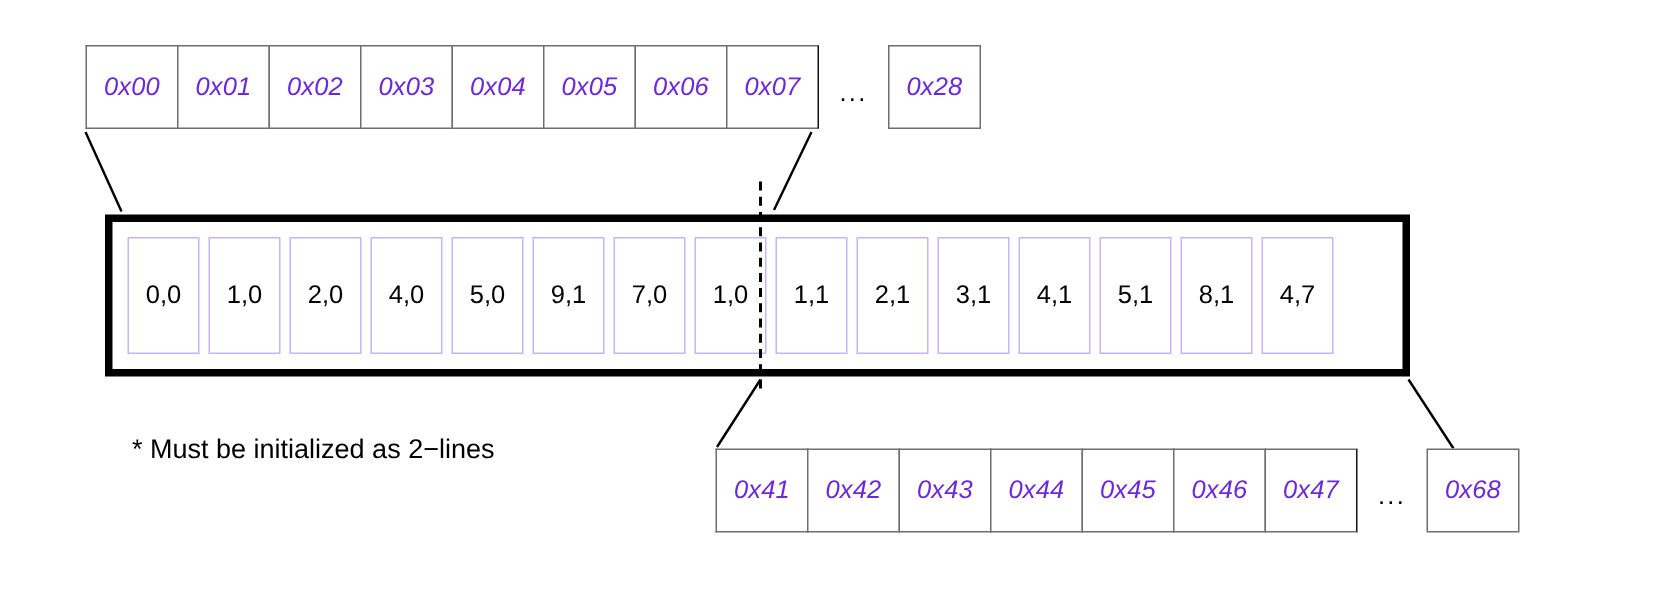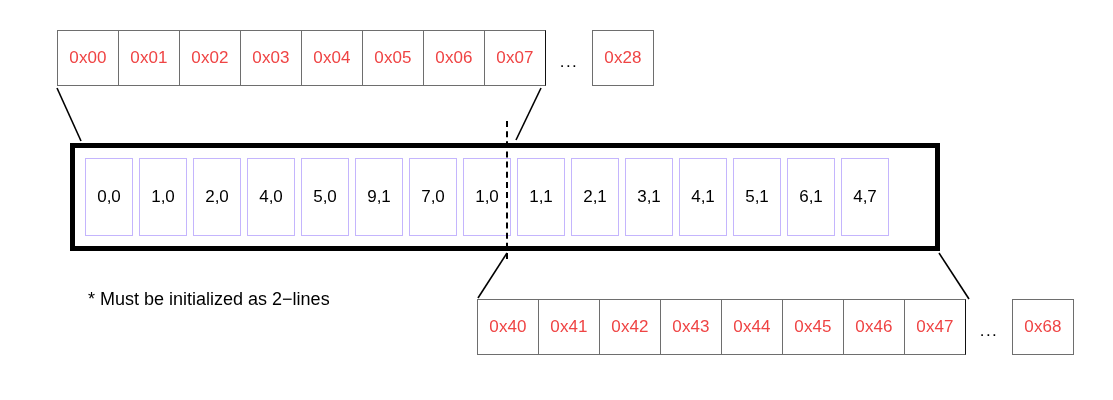--- a/index.html
+++ b/index.html
@@ -26,23 +26,24 @@
     width: 62px;
     height: 56px;
     box-sizing: border-box;
     border: 1px solid #6e6e6e;
     border-right-color: #111111;
     background: #ffffff;
     display: flex;
     align-items: center;
     justify-content: center;
     font-size: 17px;
-    color: #ef4444;
+    color: #6d28d9;
     margin-left: -1px;
     letter-spacing: 0.1px;
+    font-style: italic;
   }
   .addr-cell:first-child {
     margin-left: 0;
   }
   .addr-cell.standalone {
     margin-left: 0;
     border-color: #6e6e6e;
   }
   .ellipsis {
     width: 46px;
@@ -152,39 +153,38 @@
       <div class="line-cell">4,0</div>
       <div class="line-cell">5,0</div>
       <div class="line-cell">9,1</div>
       <div class="line-cell">7,0</div>
       <div class="line-cell">1,0</div>
       <div class="line-cell">1,1</div>
       <div class="line-cell">2,1</div>
       <div class="line-cell">3,1</div>
       <div class="line-cell">4,1</div>
       <div class="line-cell">5,1</div>
-      <div class="line-cell">6,1</div>
+      <div class="line-cell">8,1</div>
       <div class="line-cell">4,7</div>
     </div>
   </div>
 
   <div id="line-divider"></div>
 
   <svg class="connector" id="connector-bottom-left" style="left:0; top:0;" width="1113" height="400">
     <line x1="507" y1="253" x2="478" y2="298"></line>
   </svg>
 
   <svg class="connector" id="connector-bottom-right" style="left:0; top:0;" width="1113" height="400">
     <line x1="939" y1="253" x2="969" y2="299"></line>
   </svg>
 
   <div id="footnote">* Must be initialized as 2−lines</div>
 
   <div class="addr-row" id="bottom-addr-row" style="left:477px; top:299px;">
-    <div class="addr-cell">0x40</div>
     <div class="addr-cell">0x41</div>
     <div class="addr-cell">0x42</div>
     <div class="addr-cell">0x43</div>
     <div class="addr-cell">0x44</div>
     <div class="addr-cell">0x45</div>
     <div class="addr-cell">0x46</div>
     <div class="addr-cell">0x47</div>
     <div class="ellipsis">...</div>
     <div class="addr-cell standalone">0x68</div>
   </div>

